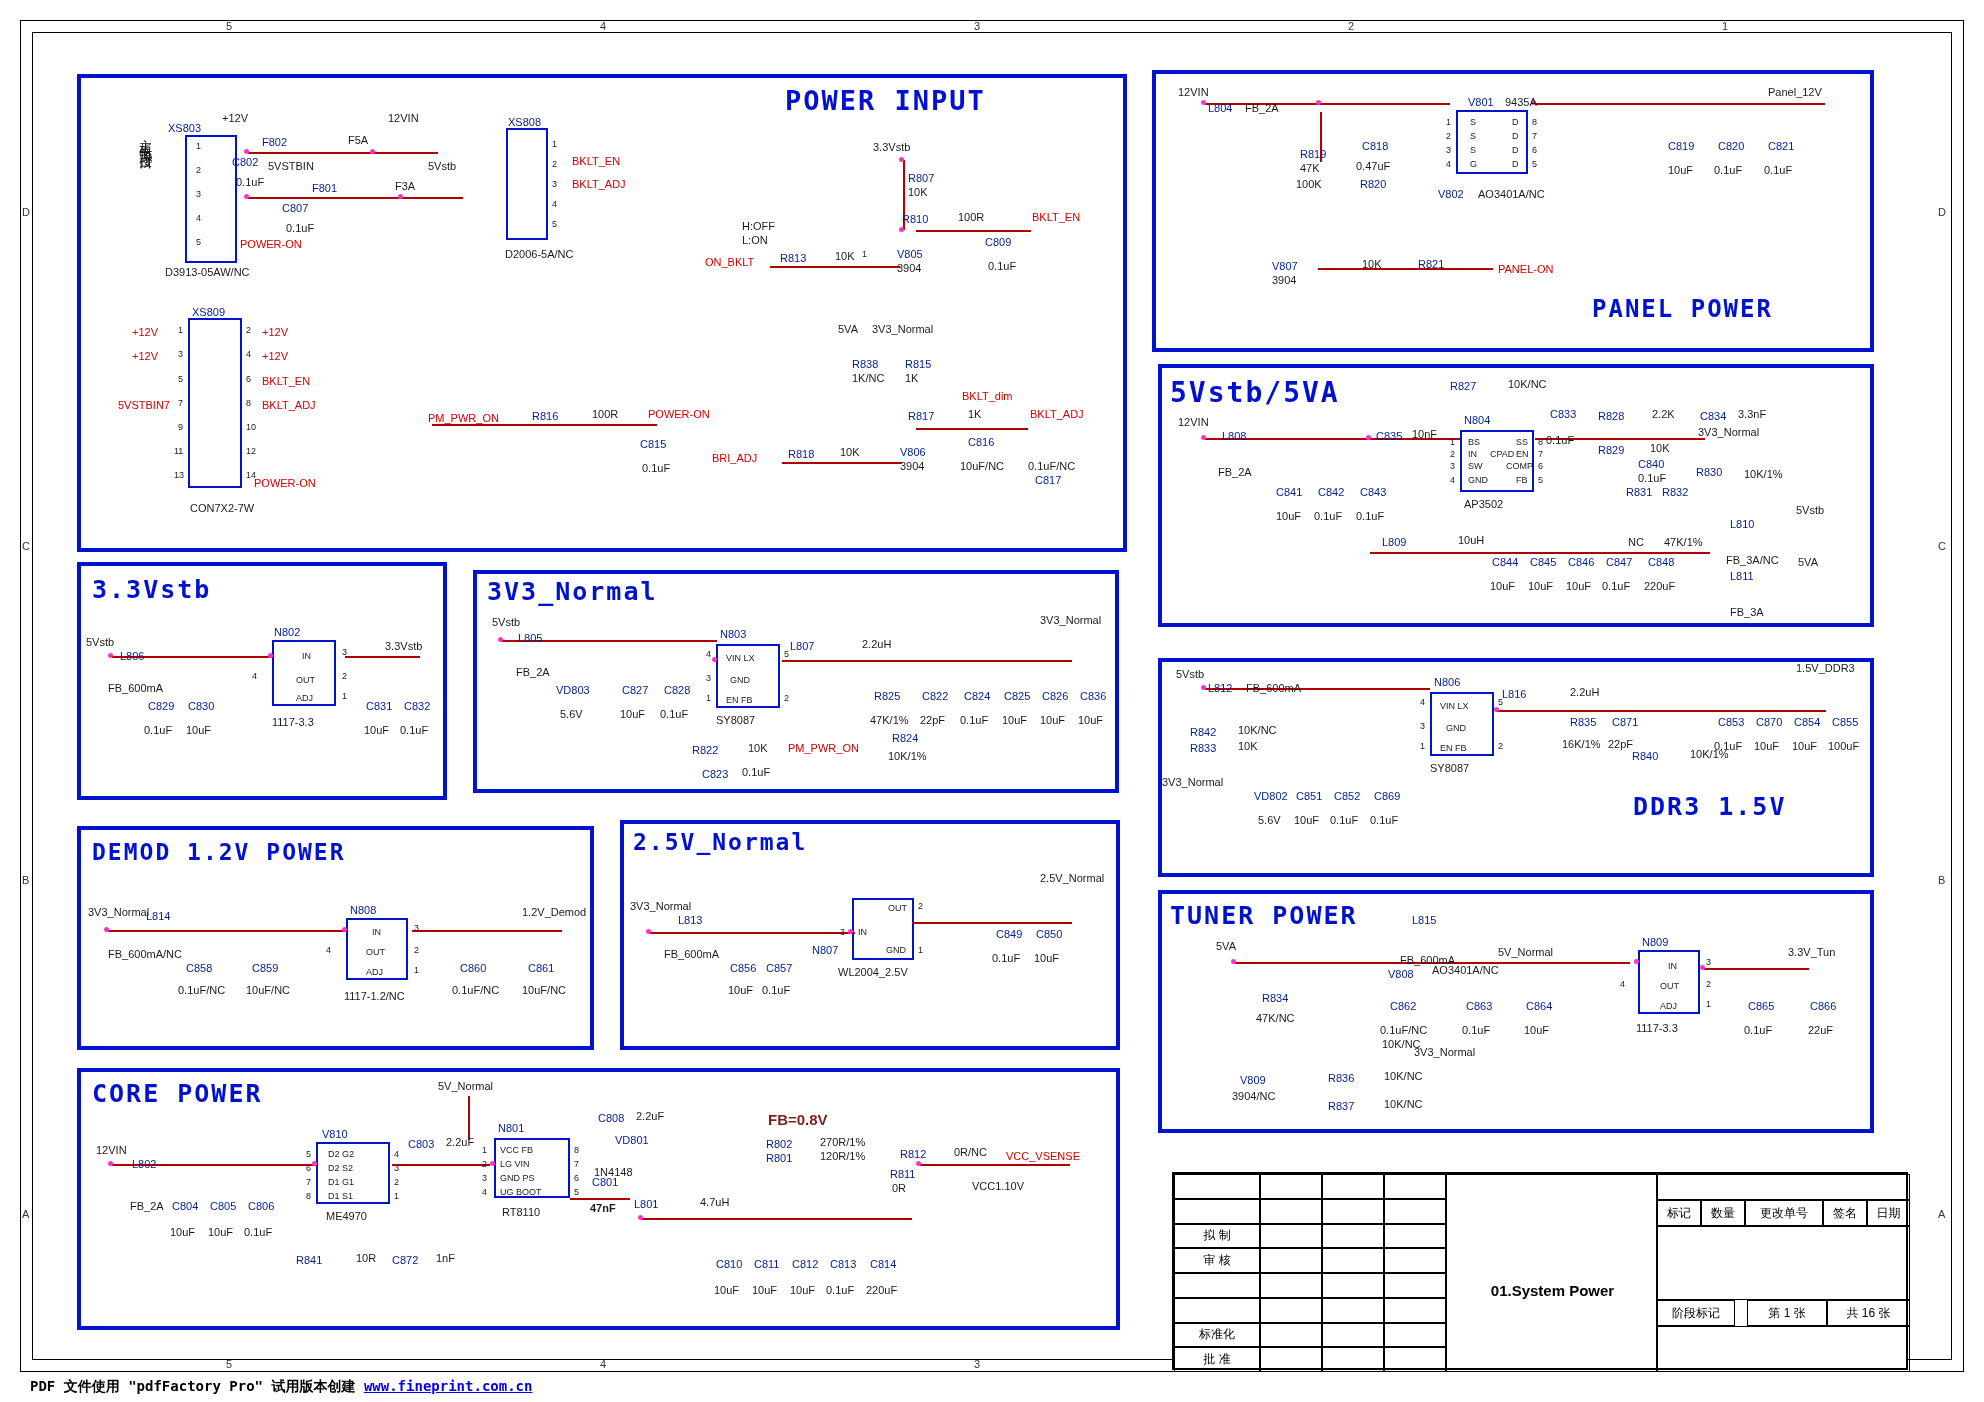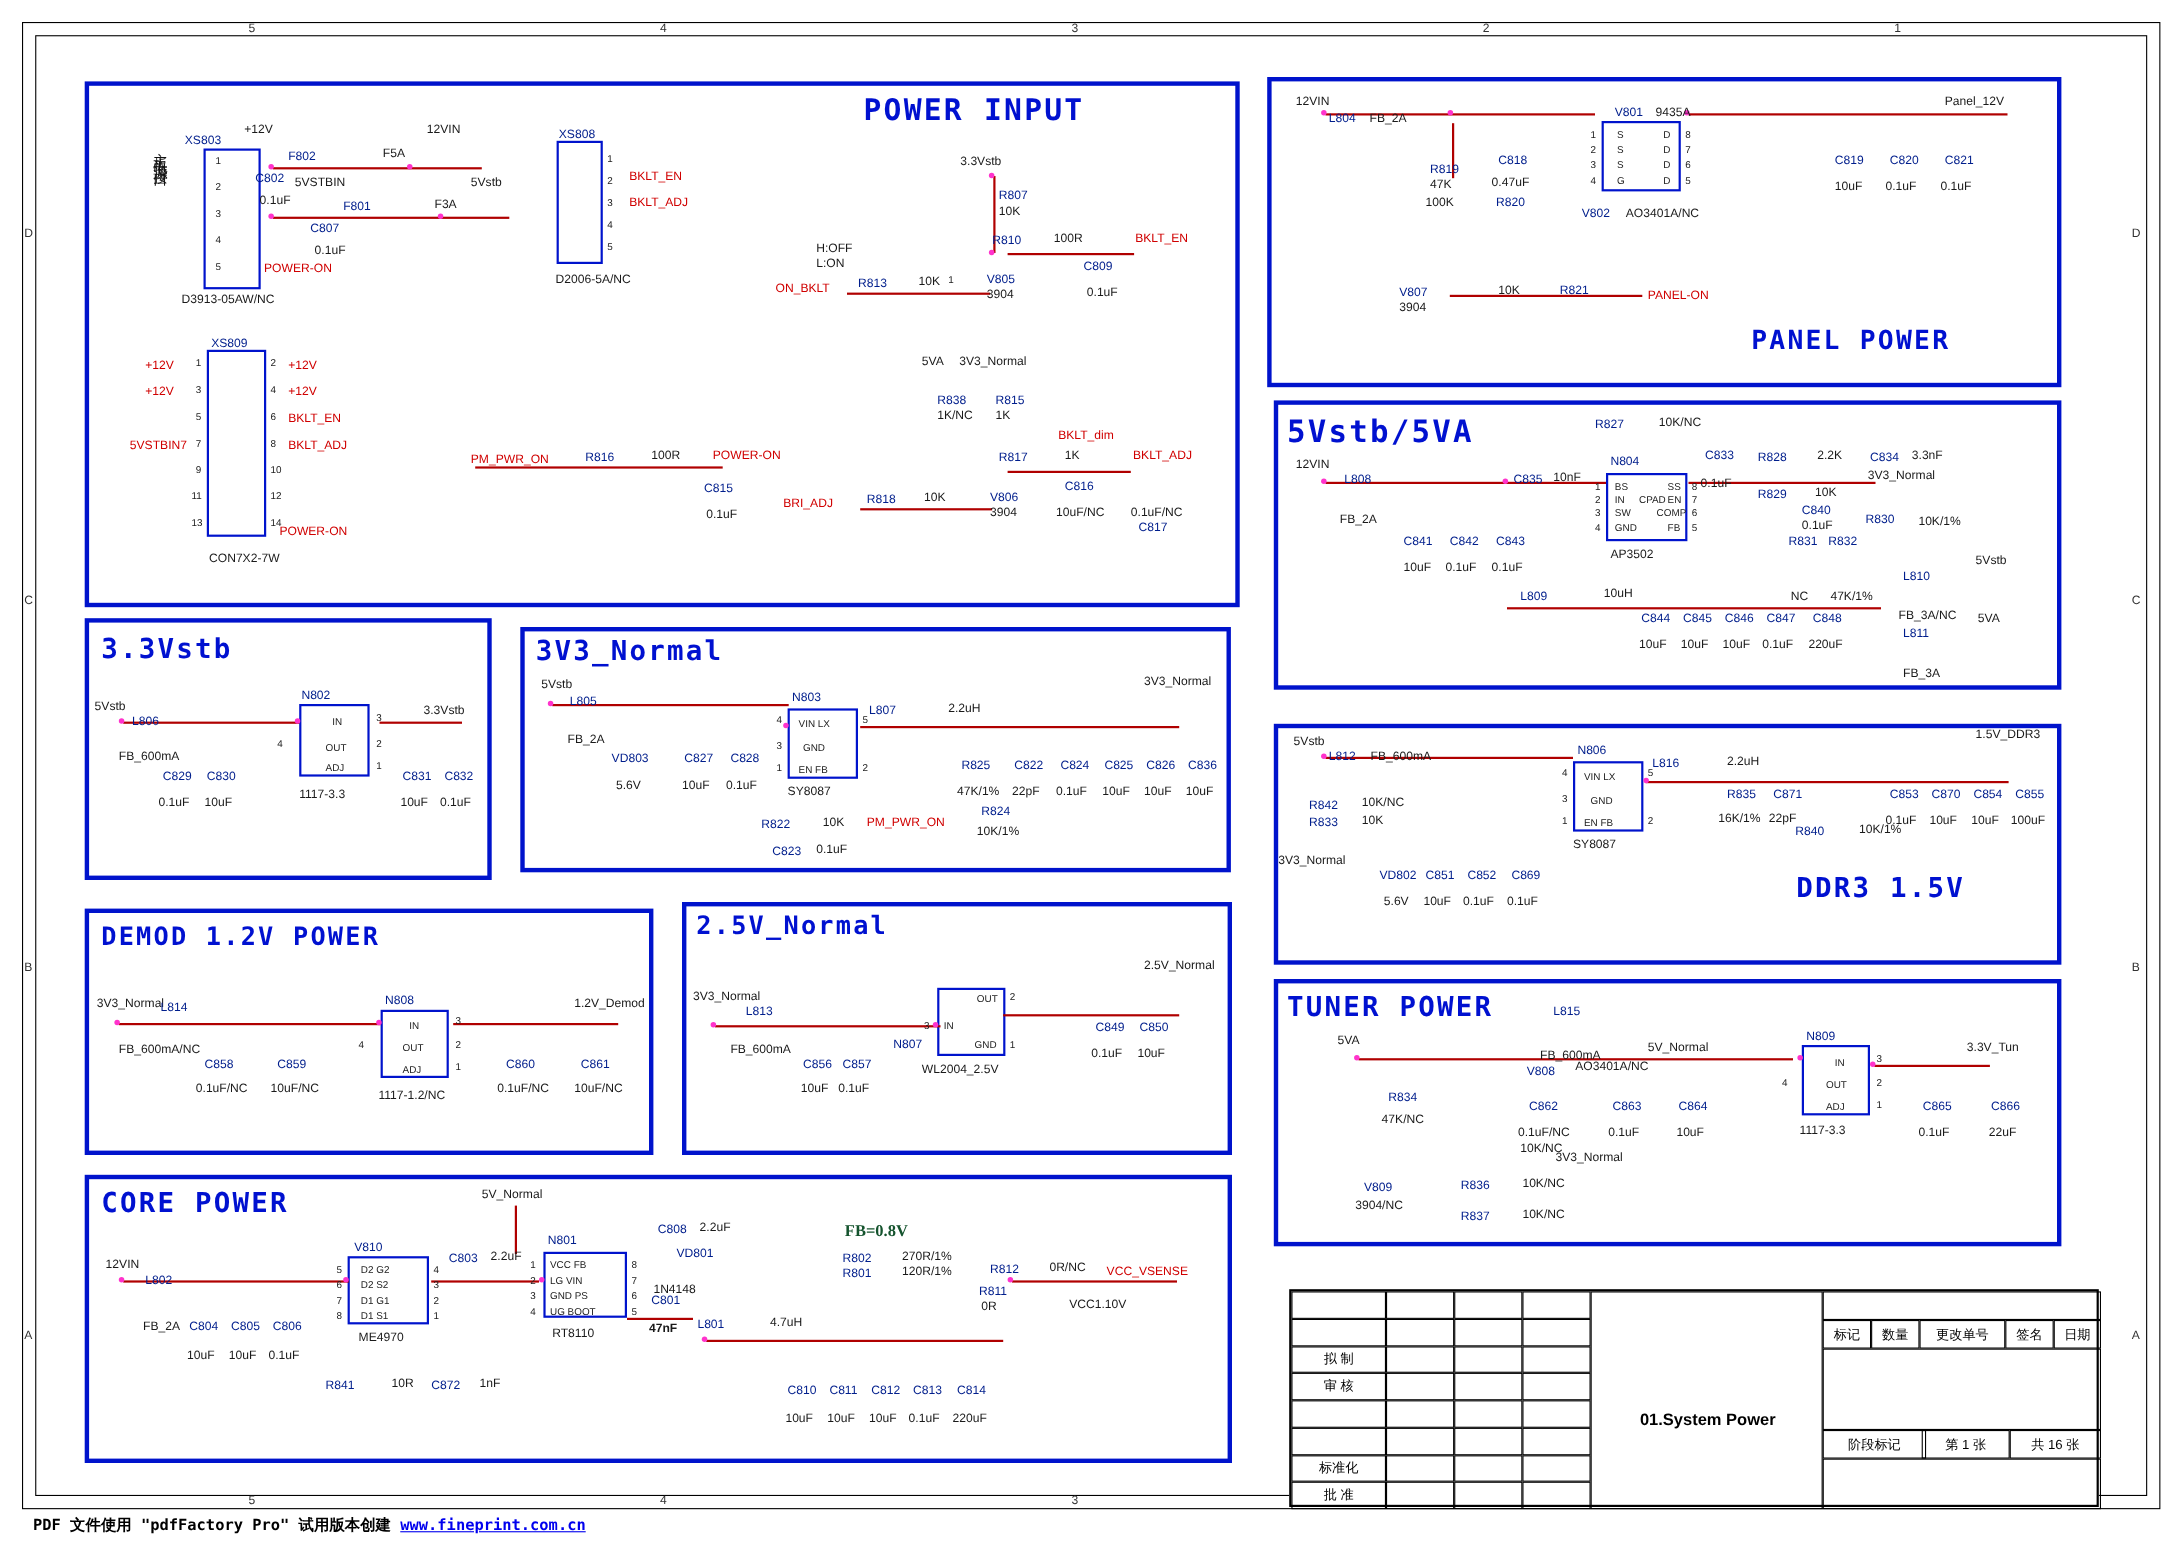--- a/index.html
+++ b/index.html
@@ -12,21 +12,21 @@
   .wire{position:absolute;background:#b00000;}
   .dot{position:absolute;width:5px;height:5px;border-radius:50%;background:#ff33cc;}
   .lbl{position:absolute;white-space:nowrap;font-size:11px;line-height:1.1;color:#1a1a1a;}
   .k-val{color:#1a1a1a;}
   .k-ref{color:#001e8c;}
   .k-net{color:#d00000;}
   .k-pin{font-size:9px;color:#222;}
   .k-title{font-family:"DejaVu Sans Mono",monospace;font-weight:bold;color:#0011d0;letter-spacing:2px;}
   .k-frame{font-size:11px;color:#333;}
   .k-cn{writing-mode:vertical-rl;letter-spacing:4px;font-size:13px;color:#111;}
-  .k-big{font-family:Liberation Serif, serif;font-weight:bold;font-size:15px;color:#14532d;}
+  .k-big{font-family:Liberation Sans, sans-serif;font-weight:bold;font-size:15px;color:#7f1d1d;}
   #titleblock{position:absolute;left:1172px;top:1172px;width:736px;height:198px;
               border:2px solid #000;box-sizing:border-box;background:#fff;}
   .tbc{position:absolute;border:1px solid #000;box-sizing:border-box;display:flex;align-items:center;
        justify-content:center;font-size:12px;color:#000;overflow:hidden;}
   #doctitle{position:absolute;left:276px;top:108px;width:205px;text-align:center;
             font-family:"Liberation Sans",sans-serif;font-weight:bold;font-size:15px;color:#000;}
   #footer{position:absolute;left:30px;top:1378px;font-family:"DejaVu Sans Mono",monospace;
           font-size:14px;font-weight:bold;color:#000;}
   #footer .url{color:#0000ee;text-decoration:underline;}
 </style>
@@ -645,21 +645,21 @@
     <div class="tbc" style="left: 148px; top: 173.25px; width: 62px; height: 24.75px;"></div>
     <div class="tbc" style="left: 210px; top: 173.25px; width: 62px; height: 24.75px;"></div>
     <div class="tbc" style="left: 272px; top: 0px; width: 211px; height: 198px;"></div>
     <div class="tbc" style="left: 483px; top: 0px; width: 253px; height: 26px;"></div>
     <div class="tbc" style="left: 483px; top: 26px; width: 44px; height: 26px;">标记</div>
     <div class="tbc" style="left: 527px; top: 26px; width: 44px; height: 26px;">数量</div>
     <div class="tbc" style="left: 571px; top: 26px; width: 78px; height: 26px;">更改单号</div>
     <div class="tbc" style="left: 649px; top: 26px; width: 44px; height: 26px;">签名</div>
     <div class="tbc" style="left: 693px; top: 26px; width: 43px; height: 26px;">日期</div>
     <div class="tbc" style="left: 483px; top: 52px; width: 253px; height: 74px;"></div>
-    <div class="tbc" style="left: 483px; top: 126px; width: 94px; height: 26px;">阶段标记</div>
+    <div class="tbc" style="left: 483px; top: 126px; width: 78px; height: 26px;">阶段标记</div>
     <div class="tbc" style="left: 573px; top: 126px; width: 80px; height: 26px;">第 1 张</div>
     <div class="tbc" style="left: 653px; top: 126px; width: 83px; height: 26px;">共 16 张</div>
     <div class="tbc" style="left: 483px; top: 152px; width: 253px; height: 46px;"></div>
     <div id="doctitle">01.System Power</div>
   </div>
 
 <div id="footer">
   <span>PDF 文件使用 </span><span>"pdfFactory Pro"</span><span> 试用版本创建 </span><span class="url">www.fineprint.com.cn</span>
 </div>
 

